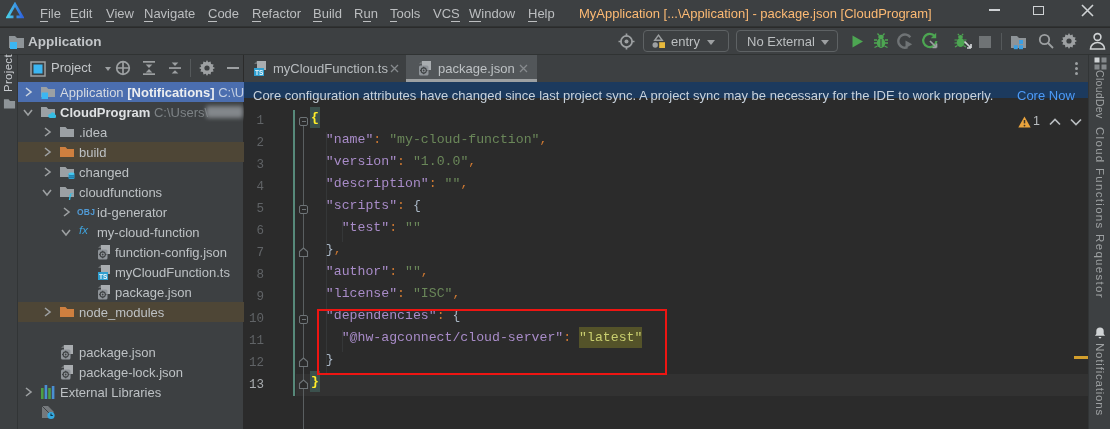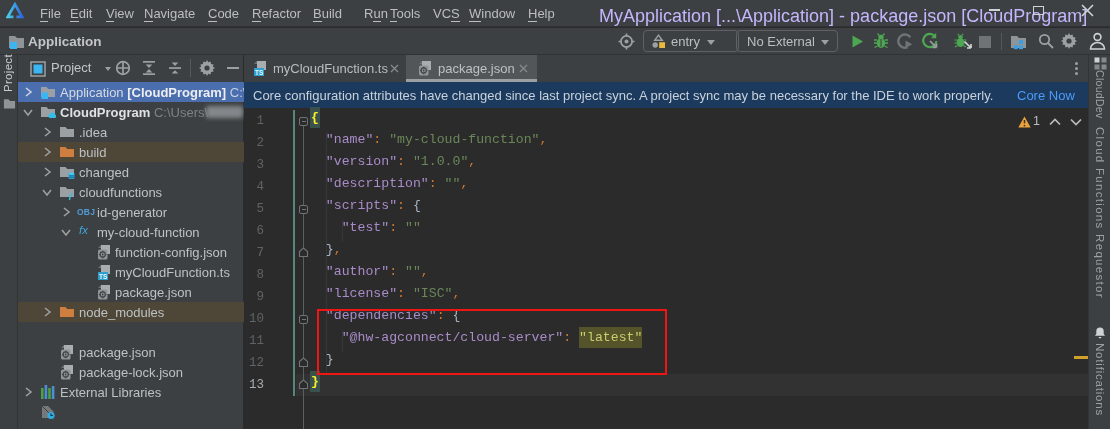--- a/index.html
+++ b/index.html
@@ -5,41 +5,41 @@
 * { margin:0; padding:0; box-sizing:border-box; }
 html,body { width:1110px; height:429px; overflow:hidden; background:#2b2b2b;
   font-family:"Liberation Sans", sans-serif; }
 #win { position:relative; width:1110px; height:429px; background:#2b2b2b; overflow:hidden; }
 .abs { position:absolute; }
 
 
 #menubar { position:absolute; left:0; top:0; width:1110px; height:27px; background:#3d4042; border-bottom:1px solid #303333; }
 .mi { position:absolute; top:6px; font-size:13px; color:#bcbec0; white-space:nowrap; }
 .mi u { text-decoration:none; border-bottom:1px solid #bcbec0; padding-bottom:0px; }
-#title { position:absolute; top:6px; left:599px; font-size:18px; color:#c4b5fd; }
+#title { position:absolute; top:6px; left:579px; font-size:13px; color:#fdba74; }
 
 
 #toolbar { position:absolute; left:0; top:28px; width:1110px; height:27px; background:#3d4042; border-bottom:1px solid #303333; }
 .combo { position:absolute; top:2px; height:22px; border:1px solid #5e6264; border-radius:4px; color:#bcbfc1; font-size:13px; }
 
 
 #lstripe { position:absolute; left:0; top:55px; width:18px; height:374px; background:#3d4042; border-right:1px solid #323536; }
 #rstripe { position:absolute; left:1088px; top:55px; width:22px; height:374px; background:#3d4042; border-left:1px solid #323536; }
 .vtext { position:absolute; writing-mode:vertical-rl; font-size:11.5px; color:#9da0a2; letter-spacing:0.3px; }
 
 #ppanel { position:absolute; left:18px; top:55px; width:226px; height:374px; background:#3d4042; border-right:1px solid #2b2b2b; }
 #phead { position:absolute; left:0; top:0; width:226px; height:27px; }
 .trow { position:absolute; left:0; width:226px; height:20px; font-size:13px; color:#bdc1c4; white-space:nowrap; overflow:hidden; }
 .trow .lbl { position:absolute; top:3px; }
 .gray { color:#7d8285; }
 .arrow { position:absolute; top:4px; width:12px; height:12px; }
 
 
 #tabbar { position:absolute; left:244px; top:55px; width:844px; height:27px; background:#3d4042; }
-#banner { position:absolute; left:244px; top:82px; width:844px; height:26px; background:#1c3a5e; }
+#banner { position:absolute; left:244px; top:82px; width:844px; height:16px; background:#1c3a5e; }
 #editor { position:absolute; left:244px; top:108px; width:844px; height:321px; background:#2b2b2b; }
 
 .gnum { position:absolute; width:30px; text-align:right; font-family:"Liberation Mono", monospace; font-size:12.5px; color:#606366; }
 .cl { position:absolute; left:66px; font-family:"Liberation Mono", monospace; font-size:13.2px; white-space:pre; letter-spacing:0px; }
 .k { color:#a98cc9; } .p { color:#cc7832; } .s { color:#6a8759; } .b { color:#a9b7c6; }
 .hb { background:#3b514d; color:#ffef28; padding:3px 1px; font-weight:bold; }
 .hl { background:#545329; color:#c9cf6f; padding:3px 0; }
 .fm { position:absolute; left:55px; width:9px; height:9px; border:1px solid #6e7477; border-radius:2px; background:#2b2b2b; }
 .fm::after { content:""; position:absolute; left:1.5px; top:3px; width:4px; height:1px; background:#6e7477; }
 
@@ -59,21 +59,21 @@
       <rect x="7.5" y="11.2" width="3" height="6" fill="#3d4042"></rect>
       <path d="M9 8.2 l2.8 4.8 h-5.6 z" fill="#3d4042"></path>
     </svg>
     <span class="mi" style="left:40px"><u>F</u>ile</span>
     <span class="mi" style="left:70px"><u>E</u>dit</span>
     <span class="mi" style="left:106px"><u>V</u>iew</span>
     <span class="mi" style="left:144px"><u>N</u>avigate</span>
     <span class="mi" style="left:208px"><u>C</u>ode</span>
     <span class="mi" style="left:252px"><u>R</u>efactor</span>
     <span class="mi" style="left:313px"><u>B</u>uild</span>
-    <span class="mi" style="left:364px">R<u>u</u>n</span>
+    <span class="mi" style="left:354px">R<u>u</u>n</span>
     <span class="mi" style="left:390px"><u>T</u>ools</span>
     <span class="mi" style="left:433px">VC<u>S</u></span>
     <span class="mi" style="left:469px"><u>W</u>indow</span>
     <span class="mi" style="left:528px"><u>H</u>elp</span>
     <span id="title">MyApplication [...\Application] - package.json [CloudProgram]</span>
     <div class="abs" style="left:989px;top:9px;width:11px;height:2px;background:#cfd2d4"></div>
     <div class="abs" style="left:1033px;top:6px;width:11px;height:9px;border:1.5px solid #cfd2d4"></div>
     <svg class="abs" style="left:1081px;top:4px" width="13" height="13" viewBox="0 0 13 13">
       <path d="M1 1 L12 12 M12 1 L1 12" stroke="#cfd2d4" stroke-width="1.6"></path>
     </svg>
@@ -84,21 +84,21 @@
       <rect x="2" y="9" width="7" height="7" fill="#3bb6f2"></rect>
     </svg>
     <span class="abs" style="left:28px;top:6px;font-size:13.5px;font-weight:bold;color:#c3c6c9">Application</span>
 
     <svg class="abs" style="left:618px;top:5px" width="17" height="17" viewBox="0 0 17 17">
       <circle cx="8.5" cy="8.5" r="5.6" fill="none" stroke="#9da0a2" stroke-width="1.7"></circle>
       <circle cx="8.5" cy="8.5" r="2" fill="#9da0a2"></circle>
       <path d="M8.5 0.5 v3 M8.5 13.5 v3 M0.5 8.5 h3 M13.5 8.5 h3" stroke="#9da0a2" stroke-width="1.7"></path>
     </svg>
 
-    <div class="combo" style="left:643px;width:96px">
+    <div class="combo" style="left:643px;width:86px">
       <svg class="abs" style="left:7px;top:3px" width="15" height="15" viewBox="0 0 15 15">
         <path d="M7.5 1.2 L11.3 6.3 H3.7 Z" fill="none" stroke="#9da0a2" stroke-width="1.4"></path>
         <circle cx="4.2" cy="11" r="2.7" fill="#9da0a2"></circle>
         <rect x="8.2" y="8.2" width="5.8" height="5.8" fill="#e8b93c"></rect>
       </svg>
       <span class="abs" style="left:27px;top:3px">entry</span>
       <svg class="abs" style="left:62px;top:8px" width="10" height="7" viewBox="0 0 10 7">
           <path d="M1 1 L5 6 L9 1 Z" fill="#9da0a2"></path>
         </svg>
     </div>
@@ -204,21 +204,21 @@
     </div>
 
     <div class="trow" style="top:27px;background:#4b6eaf;color:#d5dae2">
       <svg class="arrow" style="left:4px">
           <path d="M4 2 L9 6 L4 10" stroke="#c9d2de" stroke-width="1.6" fill="none"></path>
         </svg>
       <svg class="abs" style="left:22px;top:2px" width="16" height="16" viewBox="0 0 16 16">
           <path d="M1 3 h5.5 l1.8 2 h6.7 v8 h-14 z" fill="#9ba0a4"></path>
           <rect x="1.5" y="8.5" width="6.5" height="6.5" fill="#3bb6f2"></rect>
         </svg>
-      <span class="lbl" style="left:42px">Application <b style="color:#eceef0">[CloudProgram]</b> <span style="color:#c3cfe2">C:\U</span></span>
+      <span class="lbl" style="left:42px">Application <b style="color:#eceef0">[Notifications]</b> <span style="color:#c3cfe2">C:\U</span></span>
     </div>
     <div class="trow" style="top:47px">
       <svg class="arrow" style="left:4px">
           <path d="M2 4 L6 9 L10 4" stroke="#9da0a2" stroke-width="1.6" fill="none"></path>
         </svg>
       <svg class="abs" style="left:22px;top:2px" width="16" height="16" viewBox="0 0 16 16">
           <path d="M1 3 h5.5 l1.8 2 h6.7 v8 h-14 z" fill="#9ba0a4"></path>
           <path d="M10 14 a2 2 0 0 1 .3 -4 a2.6 2.6 0 0 1 5 .8 a1.7 1.7 0 0 1 -.4 3.2 z" fill="#36bde4"></path>
         </svg>
       <span class="lbl" style="left:42px"><b style="color:#dfe1e3">CloudProgram</b> <span class="gray">C:\Users\</span></span>

